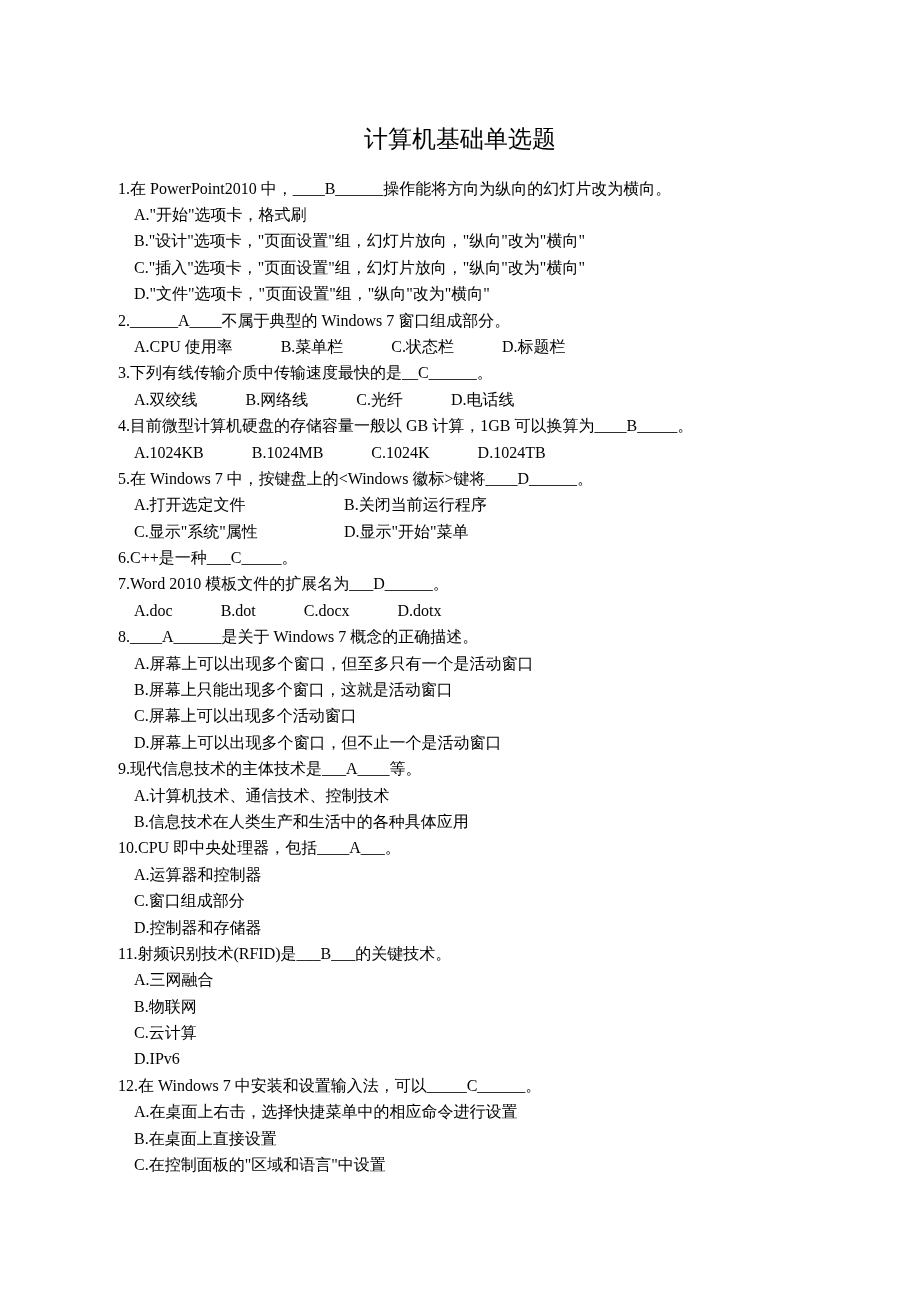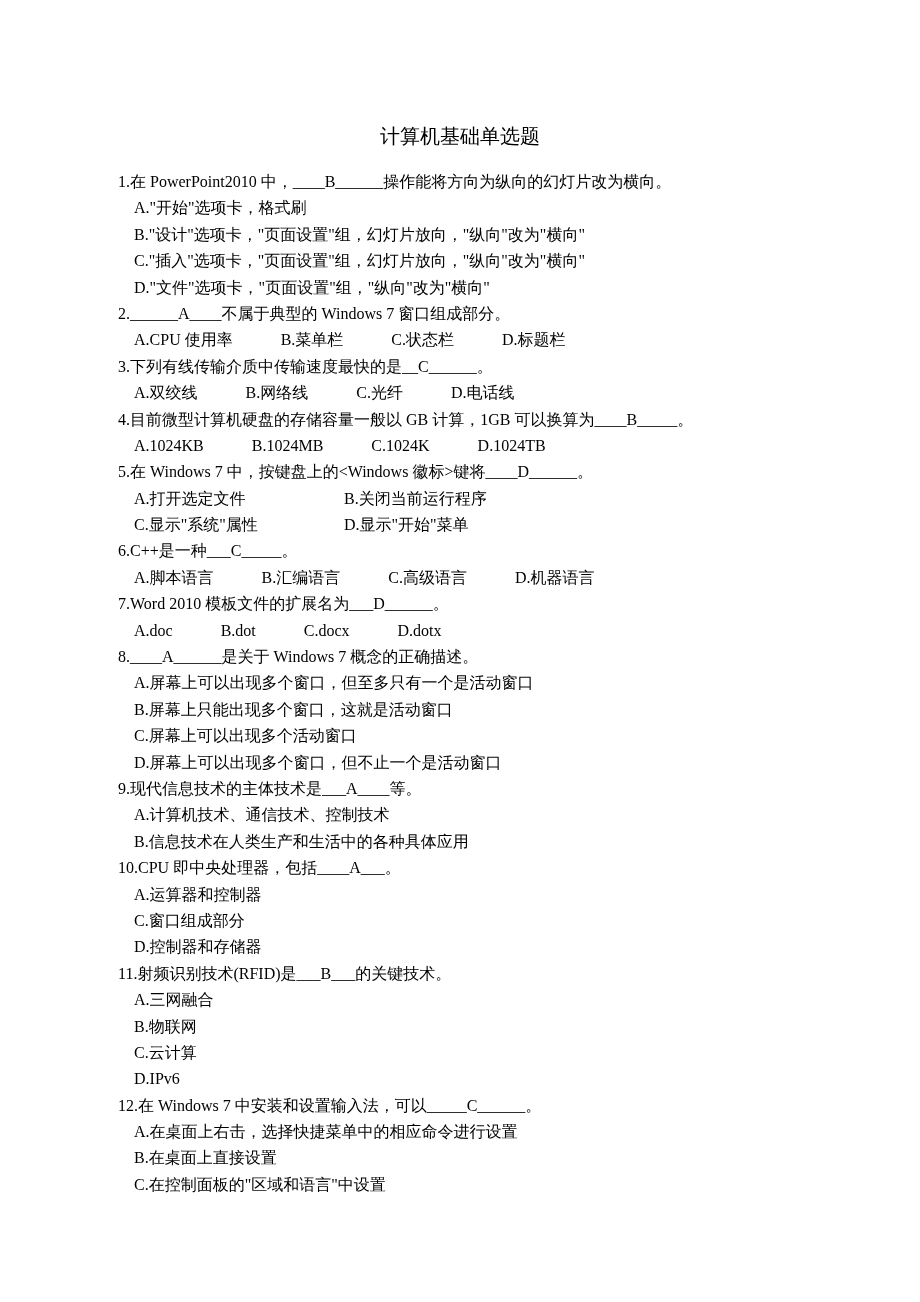--- a/index.html
+++ b/index.html
@@ -8,21 +8,21 @@
       line-height: 1.65;
       color: #000;
       background: #fff;
       width: 920px;
       margin: 0;
       padding: 120px 118px 50px 118px;
       box-sizing: border-box;
     }
     h1 {
       text-align: center;
-      font-size: 20px;
+      font-size: 24px;
       font-weight: normal;
       margin: 0 0 16px 0;
       font-family: "SimSun", serif;
     }
     .question {
       margin: 0;
     }
     .options-inline {
       margin-left: 1em;
     }
@@ -47,21 +47,20 @@
     <div class="question"><span>2</span>.<span>______</span><span>A</span><span>____不属于典型的 Windows 7 窗口组成部分。</span></div>
     <div class="options-inline"><span class="option" style="margin-right: 48px;">A.CPU 使用率</span><span class="option" style="margin-right: 48px;">B.菜单栏</span><span class="option" style="margin-right: 48px;">C.状态栏</span><span class="option" style="margin-right: 48px;">D.标题栏</span></div>
     <div class="question"><span>3</span>.<span>下列有线传输介质中传输速度最快的是__</span><span>C</span><span>______。</span></div>
     <div class="options-inline"><span class="option" style="margin-right: 48px;">A.双绞线</span><span class="option" style="margin-right: 48px;">B.网络线</span><span class="option" style="margin-right: 48px;">C.光纤</span><span class="option" style="margin-right: 48px;">D.电话线</span></div>
     <div class="question"><span>4</span>.<span>目前微型计算机硬盘的存储容量一般以 GB 计算，1GB 可以换算为____</span><span>B</span><span>_____。</span></div>
     <div class="options-inline"><span class="option" style="margin-right: 48px;">A.1024KB</span><span class="option" style="margin-right: 48px;">B.1024MB</span><span class="option" style="margin-right: 48px; text-align: center;">C.1024K</span><span class="option" style="margin-right: 48px;">D.1024TB</span></div>
     <div class="question"><span>5</span>.<span>在 Windows 7 中，按键盘上的&lt;Windows 徽标&gt;键将____</span><span>D</span><span>______。</span></div>
     <div class="options-inline"><span class="option" style="display: inline-block; min-width: 210px;">A.打开选定文件</span><span class="option" style="display: inline-block; min-width: 210px;">B.关闭当前运行程序</span></div>
     <div class="options-inline"><span class="option" style="display: inline-block; min-width: 210px;">C.显示"系统"属性</span><span class="option" style="display: inline-block; min-width: 210px;">D.显示"开始"菜单</span></div>
     <div class="question"><span>6</span>.<span>C++是一种___</span><span>C</span><span>_____。</span></div>
-    <div class="options-inline"><span class="option" style="margin-right: 48px;">A.脚本语言</span><span class="option" style="margin-right: 48px;">B.汇编语言</span><span class="option" style="margin-right: 48px;">C.高级语言</span><span class="option" style="margin-right: 48px;">D.机器语言</span></div>
     <div class="question"><span>7</span>.<span>Word 2010 模板文件的扩展名为___</span><span>D</span><span>______。</span></div>
     <div class="options-inline"><span class="option" style="margin-right: 48px;">A.doc</span><span class="option" style="margin-right: 48px;">B.dot</span><span class="option" style="margin-right: 48px;">C.docx</span><span class="option" style="margin-right: 48px;">D.dotx</span></div>
     <div class="question"><span>8</span>.<span>____</span><span>A</span><span>______是关于 Windows 7 概念的正确描述。</span></div>
     <div class="option-block">A.屏幕上可以出现多个窗口，但至多只有一个是活动窗口</div>
     <div class="option-block">B.屏幕上只能出现多个窗口，这就是活动窗口</div>
     <div class="option-block">C.屏幕上可以出现多个活动窗口</div>
     <div class="option-block">D.屏幕上可以出现多个窗口，但不止一个是活动窗口</div>
     <div class="question"><span>9</span>.<span>现代信息技术的主体技术是___</span><span>A</span><span>____等。</span></div>
     <div class="option-block">A.计算机技术、通信技术、控制技术</div>
     <div class="option-block">B.信息技术在人类生产和生活中的各种具体应用</div>

